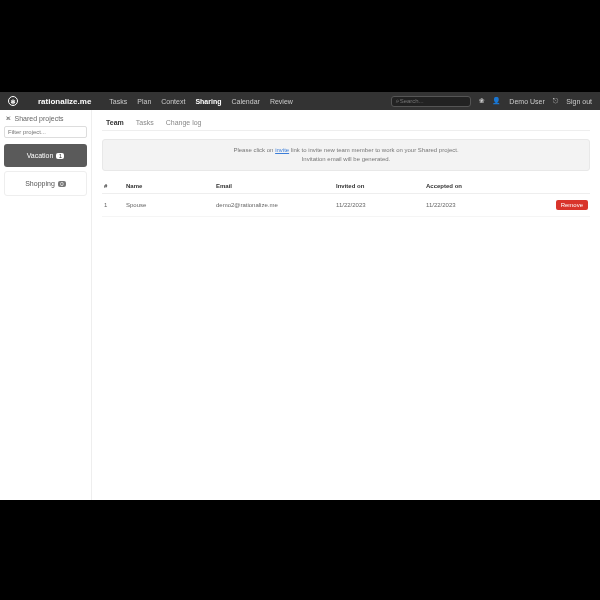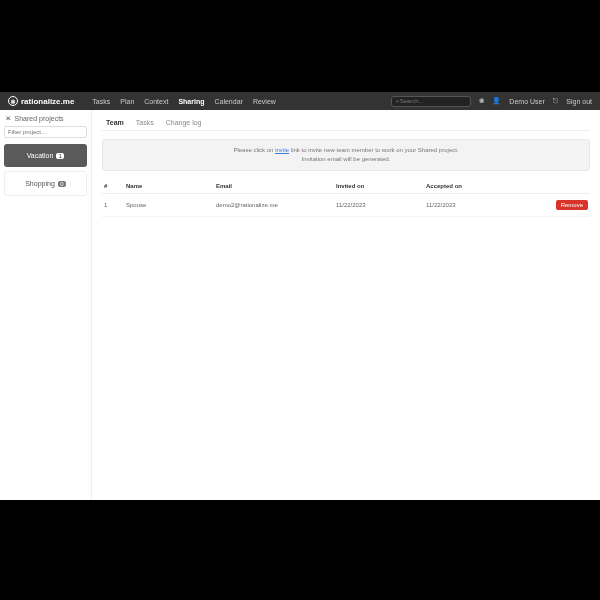--- a/index.html
+++ b/index.html
@@ -1,19 +1,19 @@
 <!DOCTYPE html>
 <html><head>
 <meta charset="utf-8">
 <style>
 *{box-sizing:border-box;margin:0;padding:0}
 body{background:#000;font-family:Arial,Helvetica,sans-serif;font-size:7px;color:#555}
 .app{background:#fff;width:600px;height:408px;margin:92px auto 0;position:relative;overflow:hidden}
 .topbar{background:#333;height:18px;display:flex;align-items:center;color:#ccc;padding:0 8px}
-.logo{display:flex;align-items:center;gap:3px;color:#fff;font-weight:bold;font-size:8px}
+.logo{display:flex;align-items:center;gap:20px;color:#fff;font-weight:bold;font-size:8px}
 .logo-icon{width:10px;height:10px;border:1px solid #fff;border-radius:50%;display:flex;align-items:center;justify-content:center;font-size:6px}
 .nav{display:flex;gap:10px;margin-left:18px}
 .nav span{cursor:pointer}
 .nav .active{color:#fff;font-weight:bold}
 .tb-right{margin-left:auto;display:flex;align-items:center;gap:8px}
 .search{background:#222;border:1px solid #555;border-radius:3px;height:11px;width:80px;display:flex;align-items:center;padding:0 4px;color:#888}
 .search input{background:transparent;border:none;outline:none;color:#888;font-size:6px;width:60px}
 .icon{font-size:7px}
 .content{display:flex;height:calc(100% - 18px)}
 .sidebar{width:92px;background:#fff;border-right:1px solid #eee}

